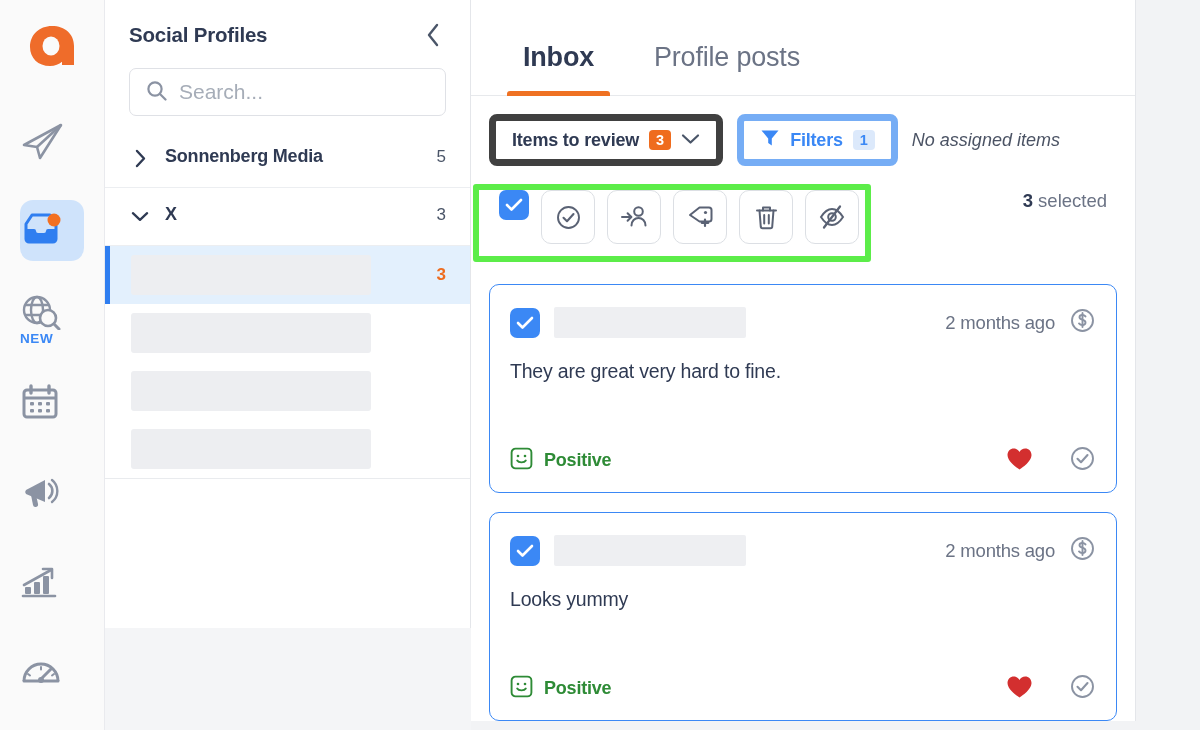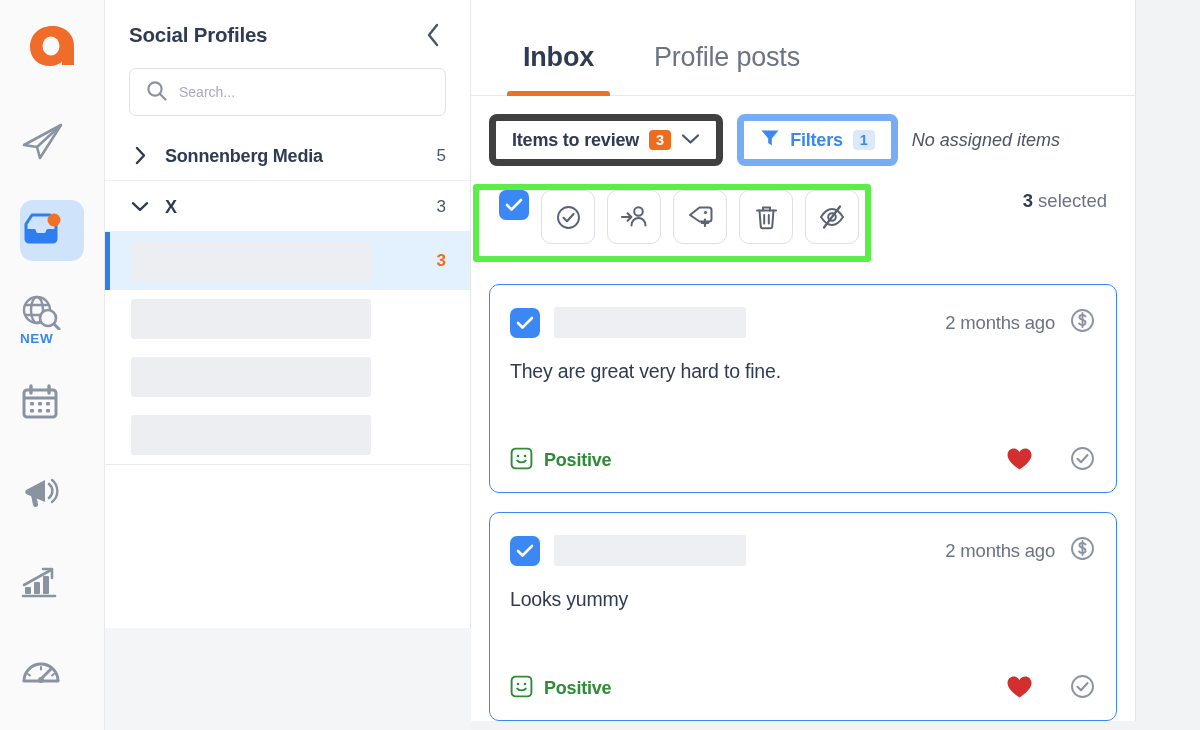--- a/index.html
+++ b/index.html
@@ -42,28 +42,28 @@
   }
   .profiles-title { font-size: 20.5px; font-weight: bold; color: #2f3a53; letter-spacing: -0.2px; }
   .collapse-btn { width: 26px; height: 26px; display: flex; align-items: center; justify-content: center; }
   .search-wrap { padding: 6px 24px 14px 24px; }
   .search-box {
     display: flex; align-items: center; gap: 12px;
     height: 48px; border: 1px solid #dfe1e6; border-radius: 7px;
     padding: 0 16px; background: #fff;
   }
   .search-box input {
-    border: 0; outline: 0; font-size: 14px; color: #4c1d95;
+    border: 0; outline: 0; font-size: 21px; color: #4c1d95;
     font-family: "Liberation Sans", sans-serif; width: 100%; background: transparent;
   }
   .search-box input::placeholder { color: #a6adb8; }
 
   .group-row {
-    display: flex; align-items: flex-start; gap: 16px;
-    padding: 16px 24px 13px 26px; border-bottom: 1px solid #eceef1;
+    display: flex; align-items: flex-end; gap: 16px;
+    padding: 16px 24px 20px 26px; border-bottom: 1px solid #eceef1;
   }
   .group-name { font-size: 18px; font-weight: bold; color: #2f3a53; flex: 1; letter-spacing: -0.2px; }
   .group-count { font-size: 17px; color: #4a5568; font-weight: normal; }
   .chev { width: 18px; height: 18px; display: flex; align-items: center; justify-content: center; }
 
   .profile-row {
     height: 58px; display: flex; align-items: center;
     padding: 0 24px 0 26px; position: relative;
   }
   .profile-row.selected { background: #e3f0fd; }

